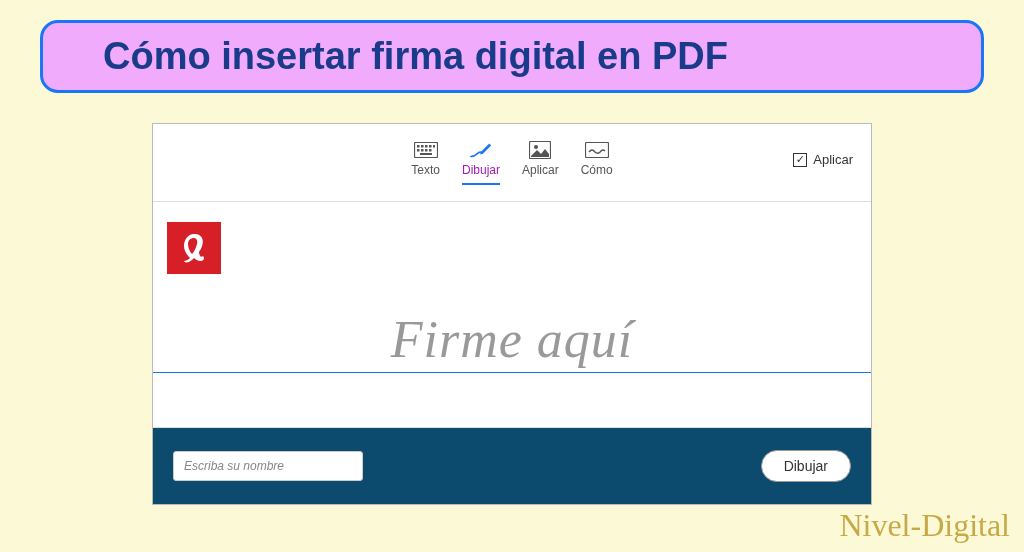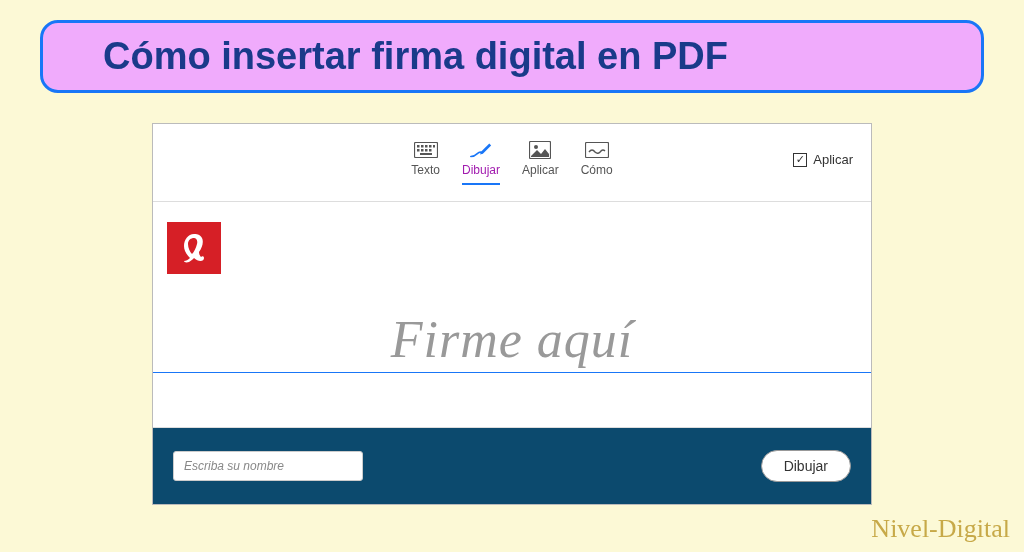--- a/index.html
+++ b/index.html
@@ -175,21 +175,21 @@
       color: #333;
     }
     .btn-apply {
       background: #1976f7;
       color: #fff;
     }
     .watermark {
       position: absolute;
       right: 14px;
       bottom: 8px;
-      font-size: 26px;
+      font-size: 32px;
       color: #c7a948;
       font-family: Georgia, serif;
     }
   </style>
 </head>
 <body>
 
 <div class="title-box">
   <div class="title-text">Cómo insertar firma digital en PDF</div>
 </div>

